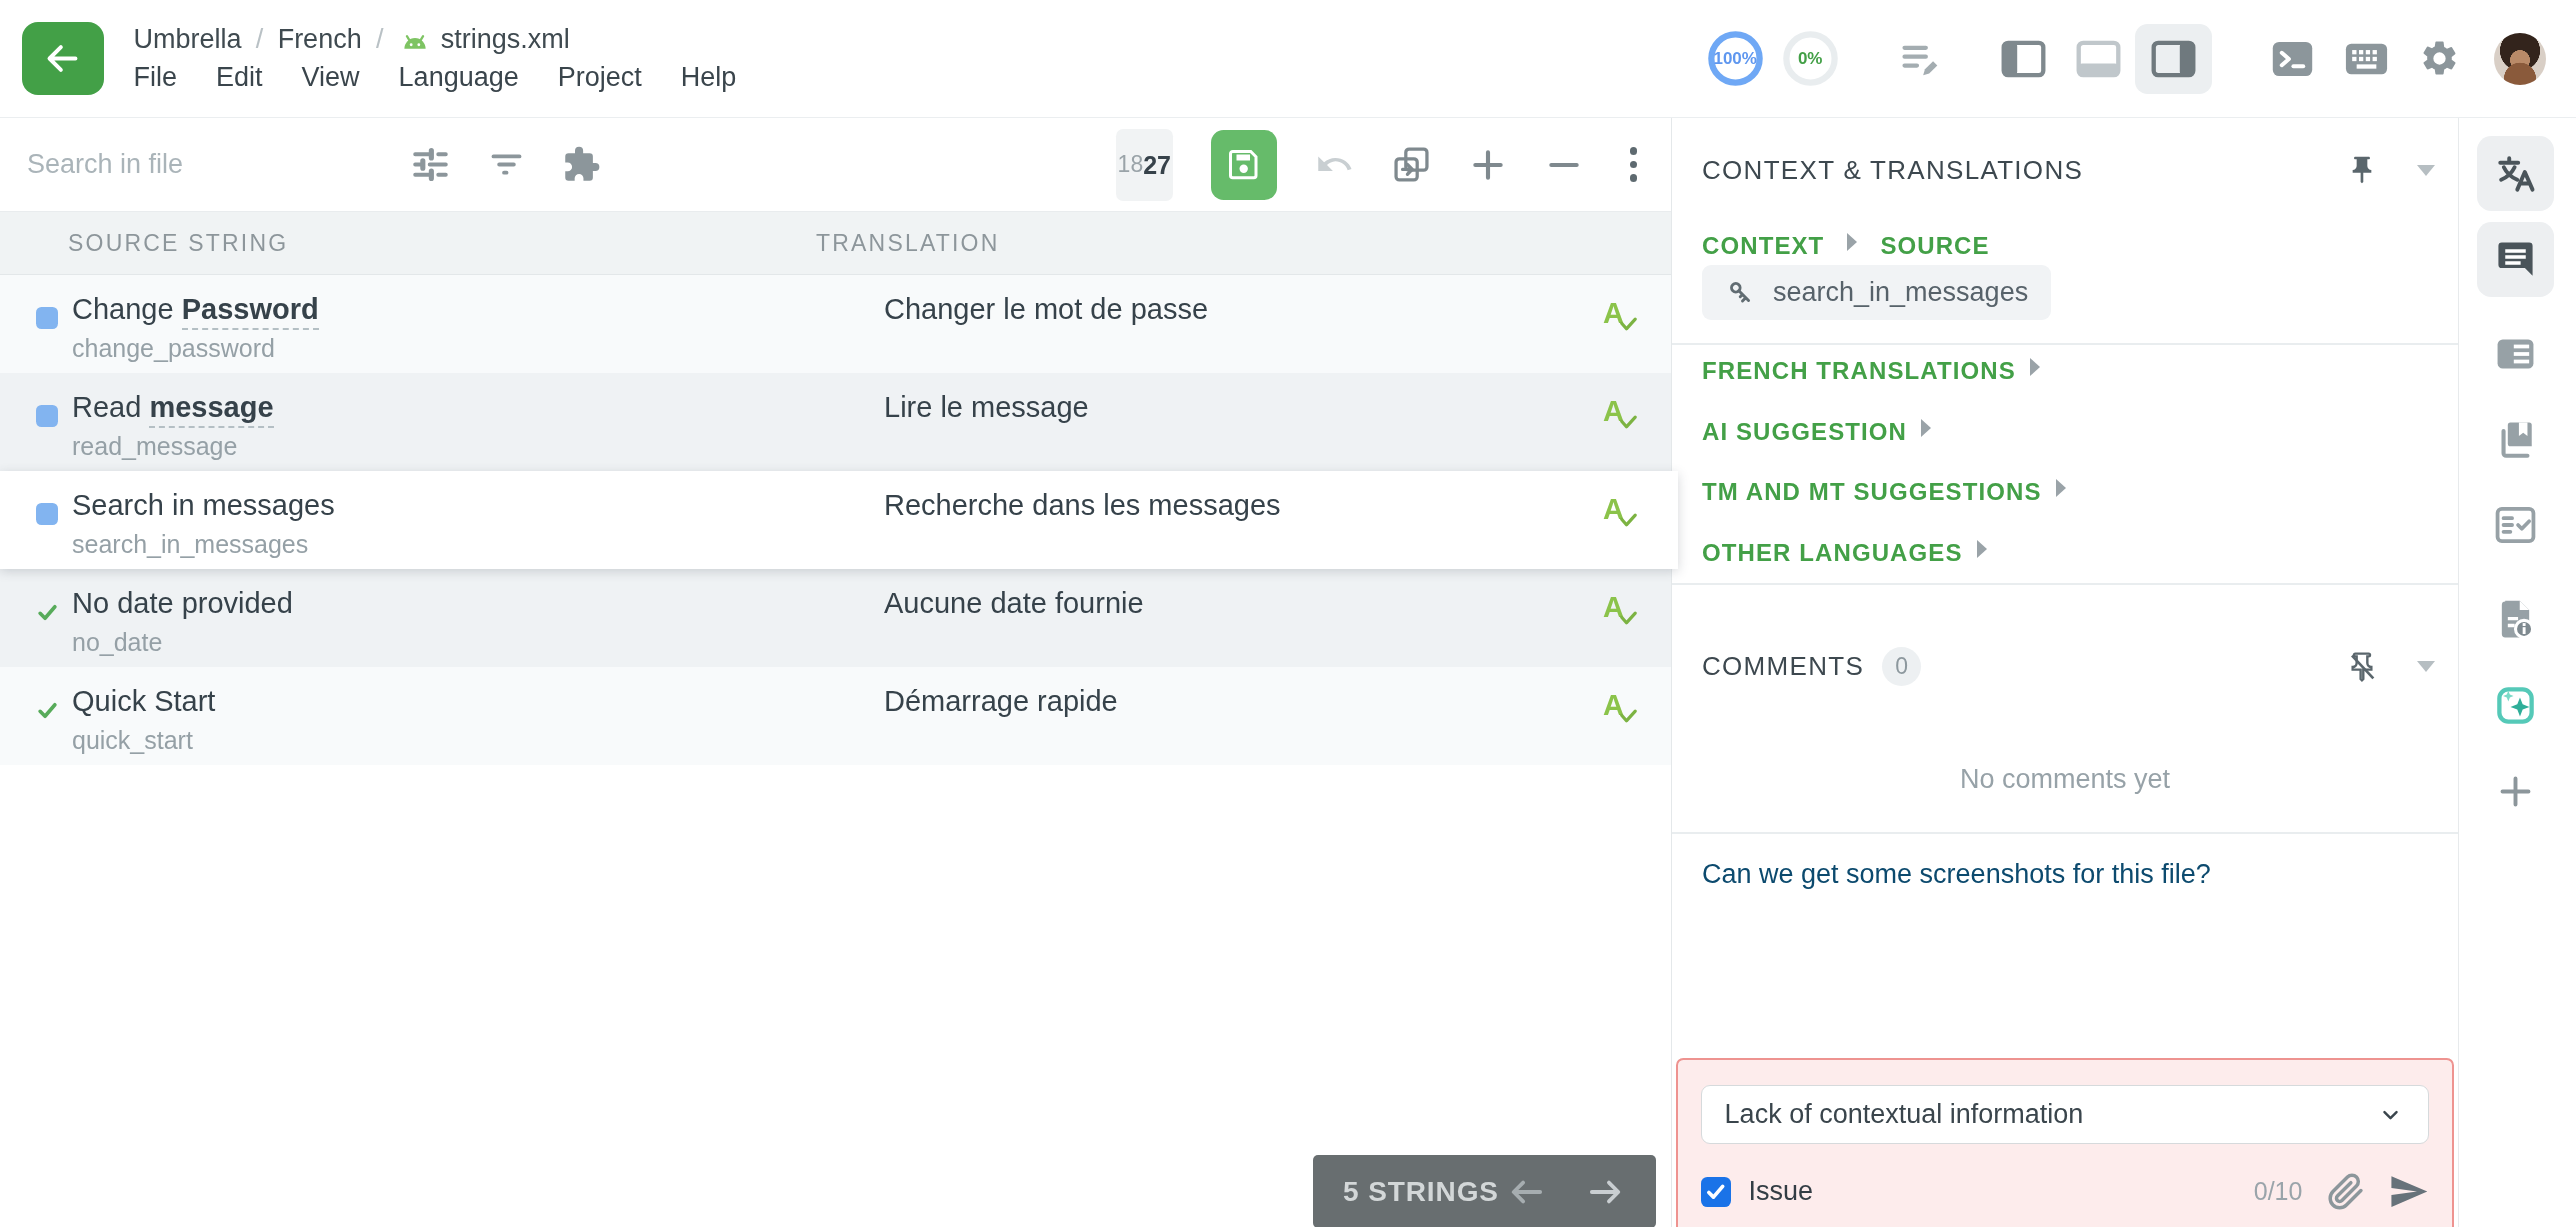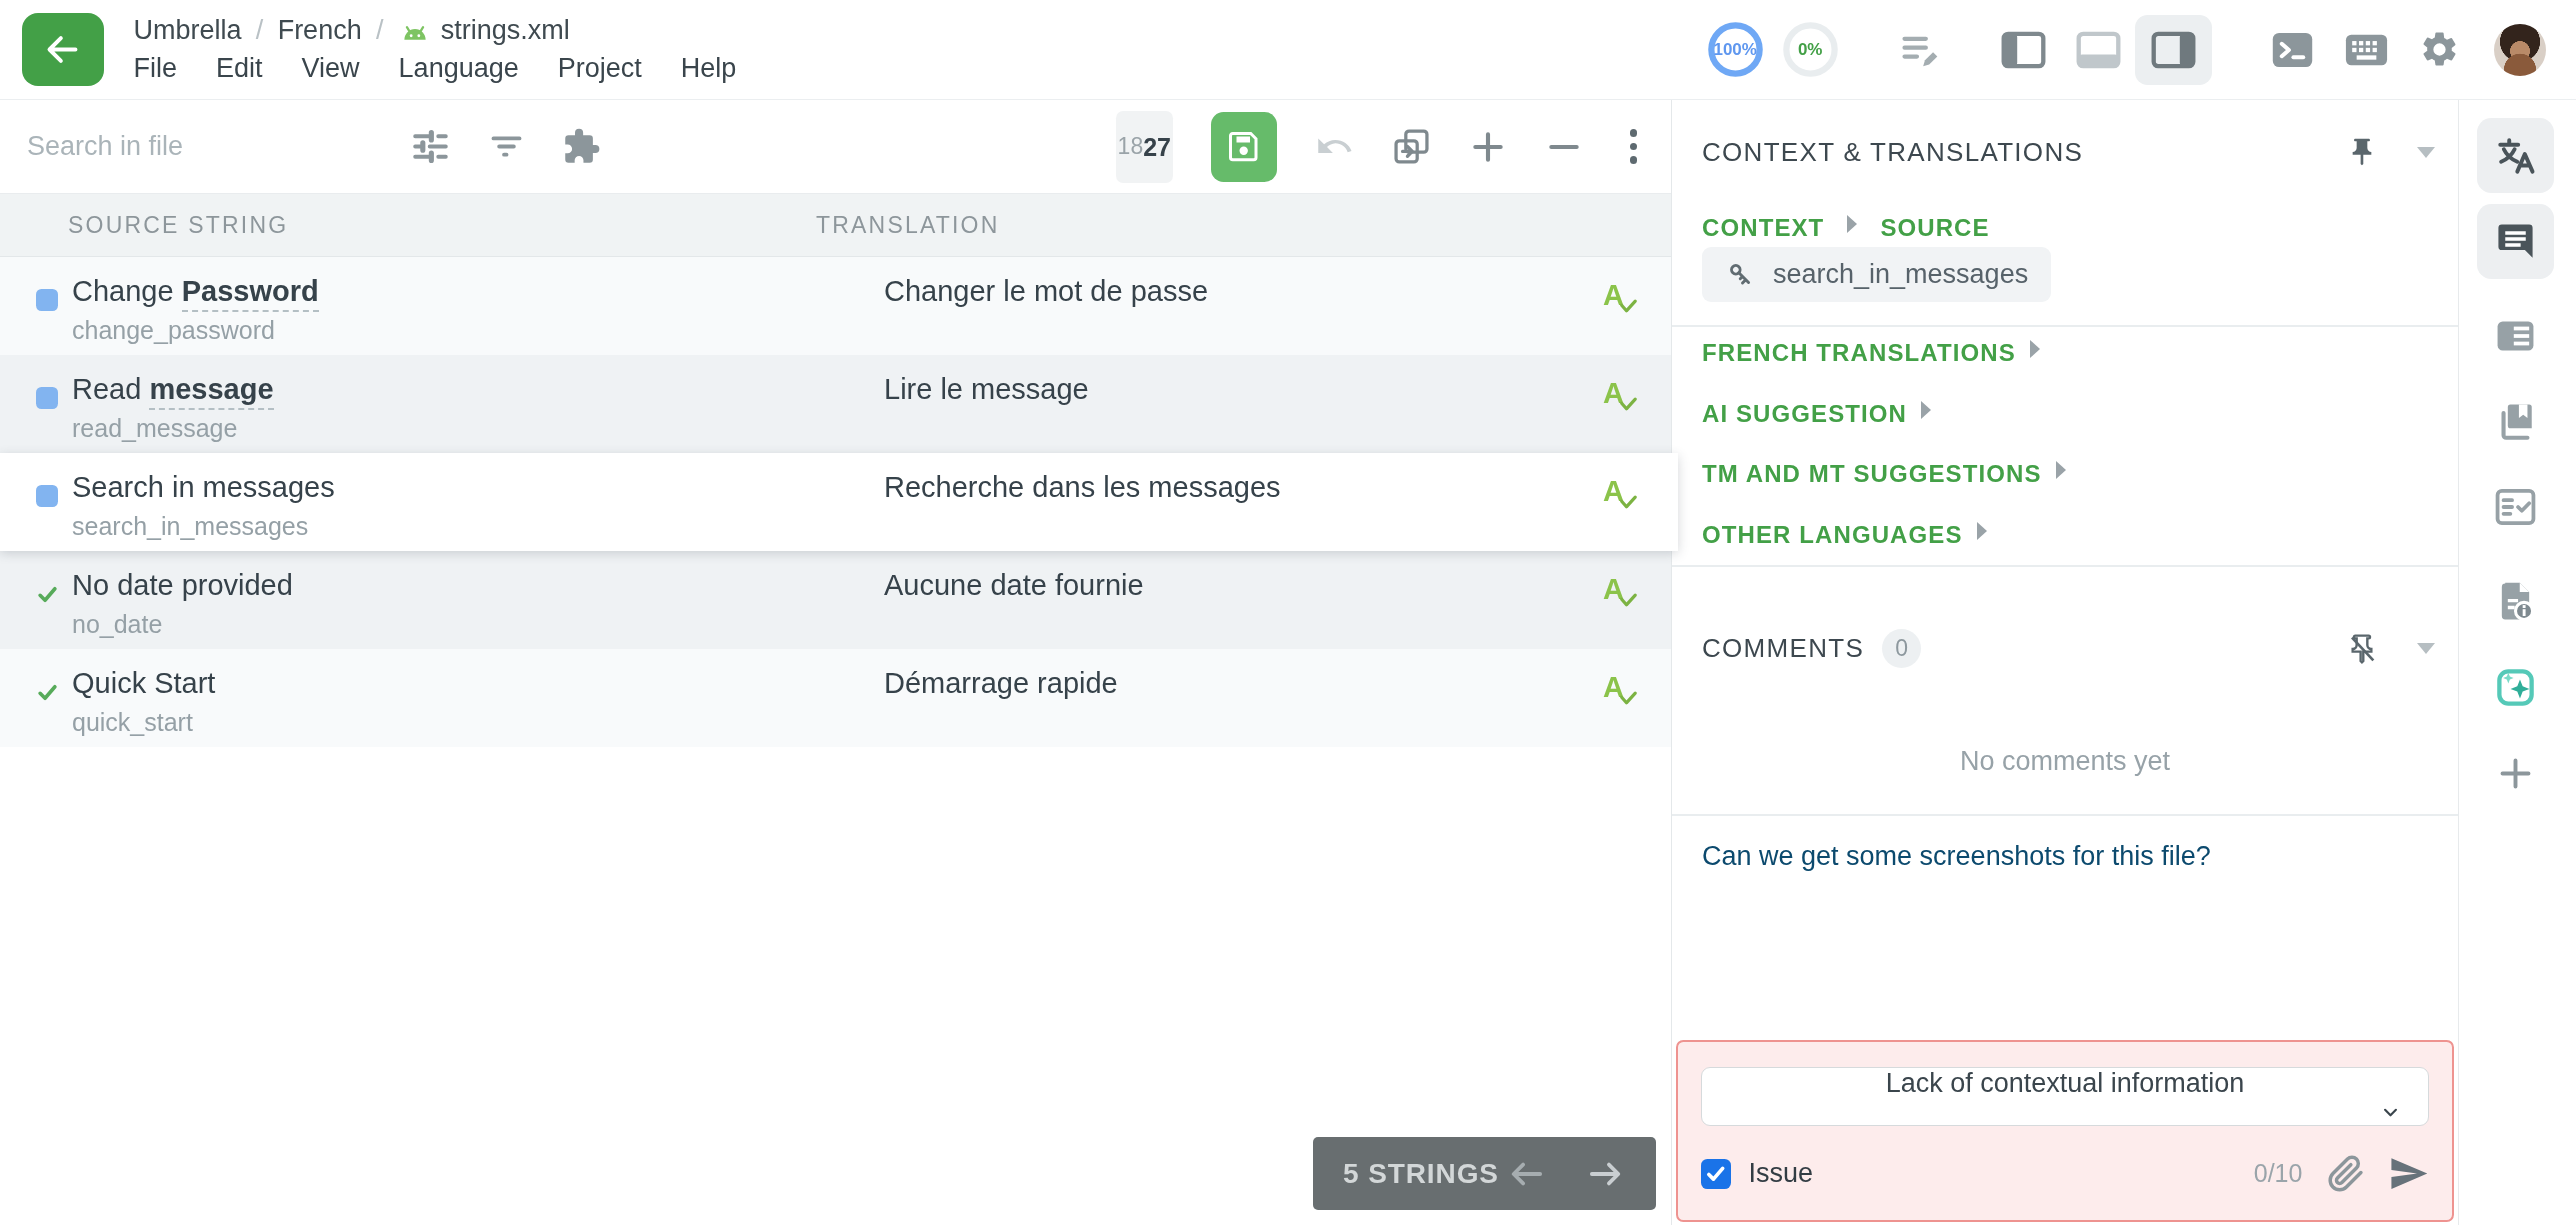--- a/index.html
+++ b/index.html
@@ -1,21 +1,21 @@
 <!DOCTYPE html>
 <html style="font-size:14.3px"><head>
 <meta charset="utf-8">
 <style>
   html,body{margin:0;padding:0;width:2576px;height:1227px;overflow:hidden;
     font-family:"Liberation Sans","DejaVu Sans",sans-serif;background:#fff;}
   *{box-sizing:border-box;}
   svg{display:block;}
 
   
-  .topbar{height:100px;background:#fff;border-bottom:1.8px solid #ebeef0;display:flex;align-items:center;position:relative;text-align:right;}
+  .topbar{height:118px;background:#fff;border-bottom:1.8px solid #ebeef0;display:flex;align-items:center;position:relative;text-align:right;}
   .back-btn{width:82px;height:73px;margin-left:21.5px;border-radius:16px;background:#43a047;display:flex;align-items:center;justify-content:center;cursor:pointer;flex:none;}
   .bc-block{margin-left:30px;display:flex;flex-direction:column;gap:7.2px;}
   .bc-row{display:flex;align-items:center;gap:14.3px;font-size:27px;color:#3f4a50;}
   .bc-sep{color:#b9c1c5;}
   .bc-file{display:flex;align-items:center;gap:9px;}
   .menu-row{display:flex;gap:39px;font-size:27px;color:#3a454c;}
   .menu-row span{cursor:pointer;}
   .topbar-right{margin-left:auto;display:flex;align-items:center;padding-right:30px;}
   .ring{position:relative;width:59px;height:59px;flex:none;}
   .ring + .ring{margin-left:16px;}
@@ -82,21 +82,21 @@
   .tri-r{width:0;height:0;border-top:9px solid transparent;border-bottom:9px solid transparent;border-left:10.7px solid #9aa3a8;}
   .p-chip{position:absolute;top:147px;left:30px;height:55px;background:#f1f3f5;border-radius:9px;display:inline-flex;align-items:center;padding:0 23px;gap:16px;cursor:pointer;}
   .chip-txt{font-size:27px;color:#57626a;}
   .divider{position:absolute;left:0;right:0;height:1.8px;background:#e9edef;}
   .sec{position:absolute;left:30px;display:flex;align-items:center;gap:14.3px;cursor:pointer;}
   .c-head{position:absolute;top:492px;left:30px;right:23px;display:flex;align-items:center;margin-top:37px;}
   .badge{min-width:39px;height:39px;border-radius:19.7px;background:#edf0f2;color:#8d989e;font-size:23px;display:flex;align-items:center;justify-content:center;margin-left:18px;padding:0 7.2px;}
   .no-comments{position:absolute;top:646px;left:0;right:0;text-align:center;color:#97a2a8;font-size:27px;}
   .composer{position:absolute;top:741px;left:30px;right:27px;height:179px;font-size:27px;color:#0c4a6e;cursor:text;}
   .issue-box{position:absolute;left:3.6px;right:3.6px;top:940px;bottom:2.7px;background:#fdecec;border:2.7px solid #ee9390;border-radius:7.2px;padding:25px 23px;}
-  .issue-select{height:59px;background:#fff;border:1.8px solid #d6dadc;border-radius:9px;display:flex;align-items:center;padding:0 23px;font-size:27px;color:#3a454c;cursor:pointer;flex-direction:column;}
+  .issue-select{height:59px;background:#fff;border:1.8px solid #d6dadc;border-radius:9px;display:flex;align-items:center;padding:0 23px;font-size:27px;color:#3a454c;cursor:pointer;}
   .issue-row{margin-top:27px;display:flex;align-items:center;}
   .checkbox{width:30px;height:30px;background:#1a73e8;border-radius:6.3px;display:flex;align-items:center;justify-content:center;cursor:pointer;flex:none;}
   .issue-label{margin-left:18px;font-size:27px;color:#333d44;}
   .issue-count{margin-left:auto;font-size:25px;color:#9aa4aa;}
 
   
   .strip-btn{width:77px;height:75px;border-radius:14.3px;display:flex;align-items:center;justify-content:center;cursor:pointer;color:#8b959b;}
   .strip-btn.active{background:#edeff1;color:#4a545a;}
   .strip-btn.spacer{margin-top:9px;}
 </style>

